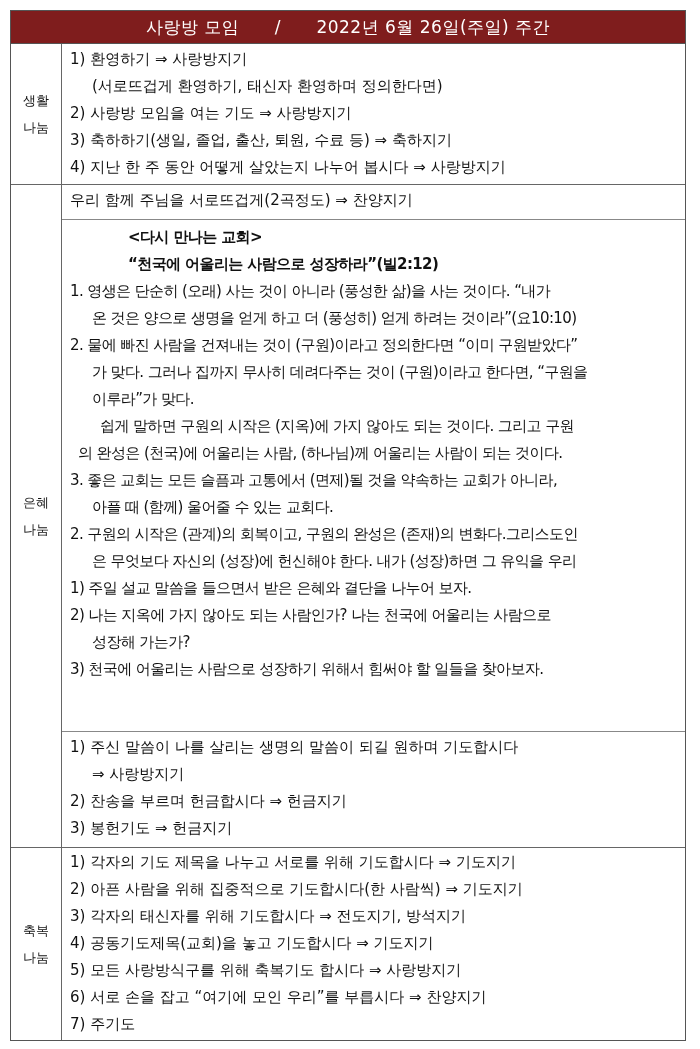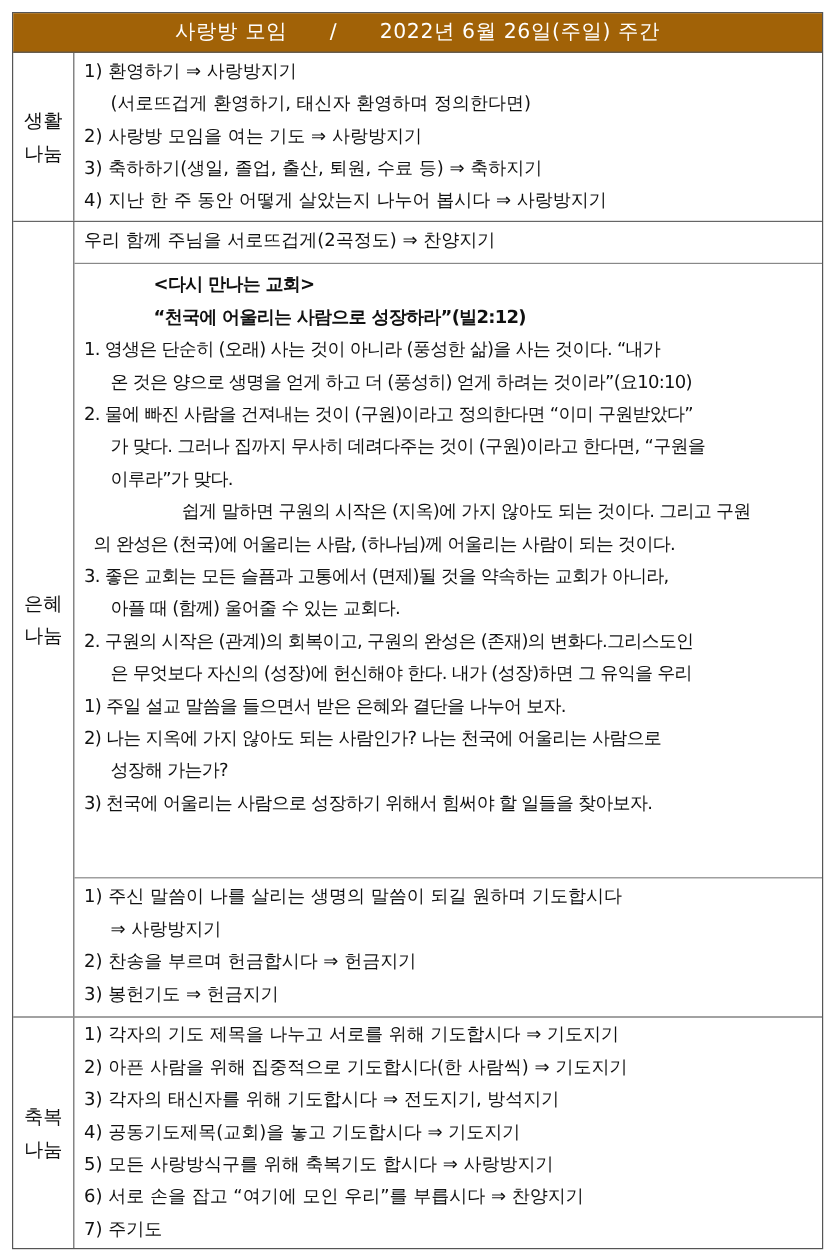--- a/index.html
+++ b/index.html
@@ -1,24 +1,24 @@
 <!DOCTYPE html>
 <html><head>
 <meta charset="utf-8">
 <style>
   html, body { margin: 0; padding: 0; background: #ffffff; }
   body { width: 700px; height: 1049px; position: relative; overflow: hidden;
          font-family: "DejaVu Sans", "Liberation Sans", sans-serif; color: #111; }
   .sheet { position: absolute; left: 10px; top: 10px; width: 674px; border: 1px solid #555; border-collapse: collapse; }
-  .header { height: 32px; background: #a16207; color: #fff; font-size: 17px; text-align: center;
+  .header { height: 32px; background: #7f1d1d; color: #fff; font-size: 17px; text-align: center;
             line-height: 32px; border-bottom: 1px solid #555; letter-spacing: 0.5px; white-space: pre; }
   .section { display: flex; border-bottom: 1px solid #666; }
   .section:last-child { border-bottom: none; }
   .label { width: 50px; flex: 0 0 50px; border-right: 1px solid #666; display: flex; align-items: center;
-           justify-content: center; font-size: 16px; line-height: 27px; }
+           justify-content: center; font-size: 13px; line-height: 27px; }
   .label span { display: block; }
   .body { flex: 1; display: flex; flex-direction: column; }
   .cell { padding: 4px 8px 4px 8px; font-size: 15px; line-height: 27px; border-bottom: 1px solid #888; }
   .cell:last-child { border-bottom: none; }
   .line { white-space: nowrap; overflow: hidden; }
   .indent { padding-left: 22px; }
   .indent2 { padding-left: 58px; font-weight: bold; }
   .bold { font-weight: bold; }
   .tight { letter-spacing: -0.6px; }
 </style>
@@ -61,21 +61,21 @@
       <div class="cell tight" style="height:503px;padding-top:4px;">
         <div class="line indent2">&lt;다시 만나는 교회&gt;</div>
         <div class="line indent2 bold">“천국에 어울리는 사람으로 성장하라”(빌2:12)</div>
 
         <div class="line">1. 영생은 단순히 (오래) 사는 것이 아니라 (풍성한 삶)을 사는 것이다. “내가</div>
         <div class="line indent">온 것은 양으로 생명을 얻게 하고 더 (풍성히) 얻게 하려는 것이라”(요10:10)</div>
 
         <div class="line">2. 물에 빠진 사람을 건져내는 것이 (구원)이라고 정의한다면 “이미 구원받았다”</div>
         <div class="line indent">가 맞다. 그러나 집까지 무사히 데려다주는 것이 (구원)이라고 한다면, “구원을</div>
         <div class="line indent">이루라”가 맞다.</div>
-        <div class="line" style="padding-left:30px;text-align:center;">쉽게 말하면 구원의 시작은 (지옥)에 가지 않아도 되는 것이다. 그리고 구원</div>
+        <div class="line" style="padding-left:30px;">쉽게 말하면 구원의 시작은 (지옥)에 가지 않아도 되는 것이다. 그리고 구원</div>
         <div class="line" style="padding-left:8px;">의 완성은 (천국)에 어울리는 사람, (하나님)께 어울리는 사람이 되는 것이다.</div>
 
         <div class="line">3. 좋은 교회는 모든 슬픔과 고통에서 (면제)될 것을 약속하는 교회가 아니라,</div>
         <div class="line indent">아플 때 (함께) 울어줄 수 있는 교회다.</div>
 
         <div class="line">2. 구원의 시작은 (관계)의 회복이고, 구원의 완성은 (존재)의 변화다.그리스도인</div>
         <div class="line indent">은 무엇보다 자신의 (성장)에 헌신해야 한다. 내가 (성장)하면 그 유익을 우리</div>
 
         <div class="line">1) 주일 설교 말씀을 들으면서 받은 은혜와 결단을 나누어 보자.</div>
         <div class="line">2) 나는 지옥에 가지 않아도 되는 사람인가? 나는 천국에 어울리는 사람으로</div>

